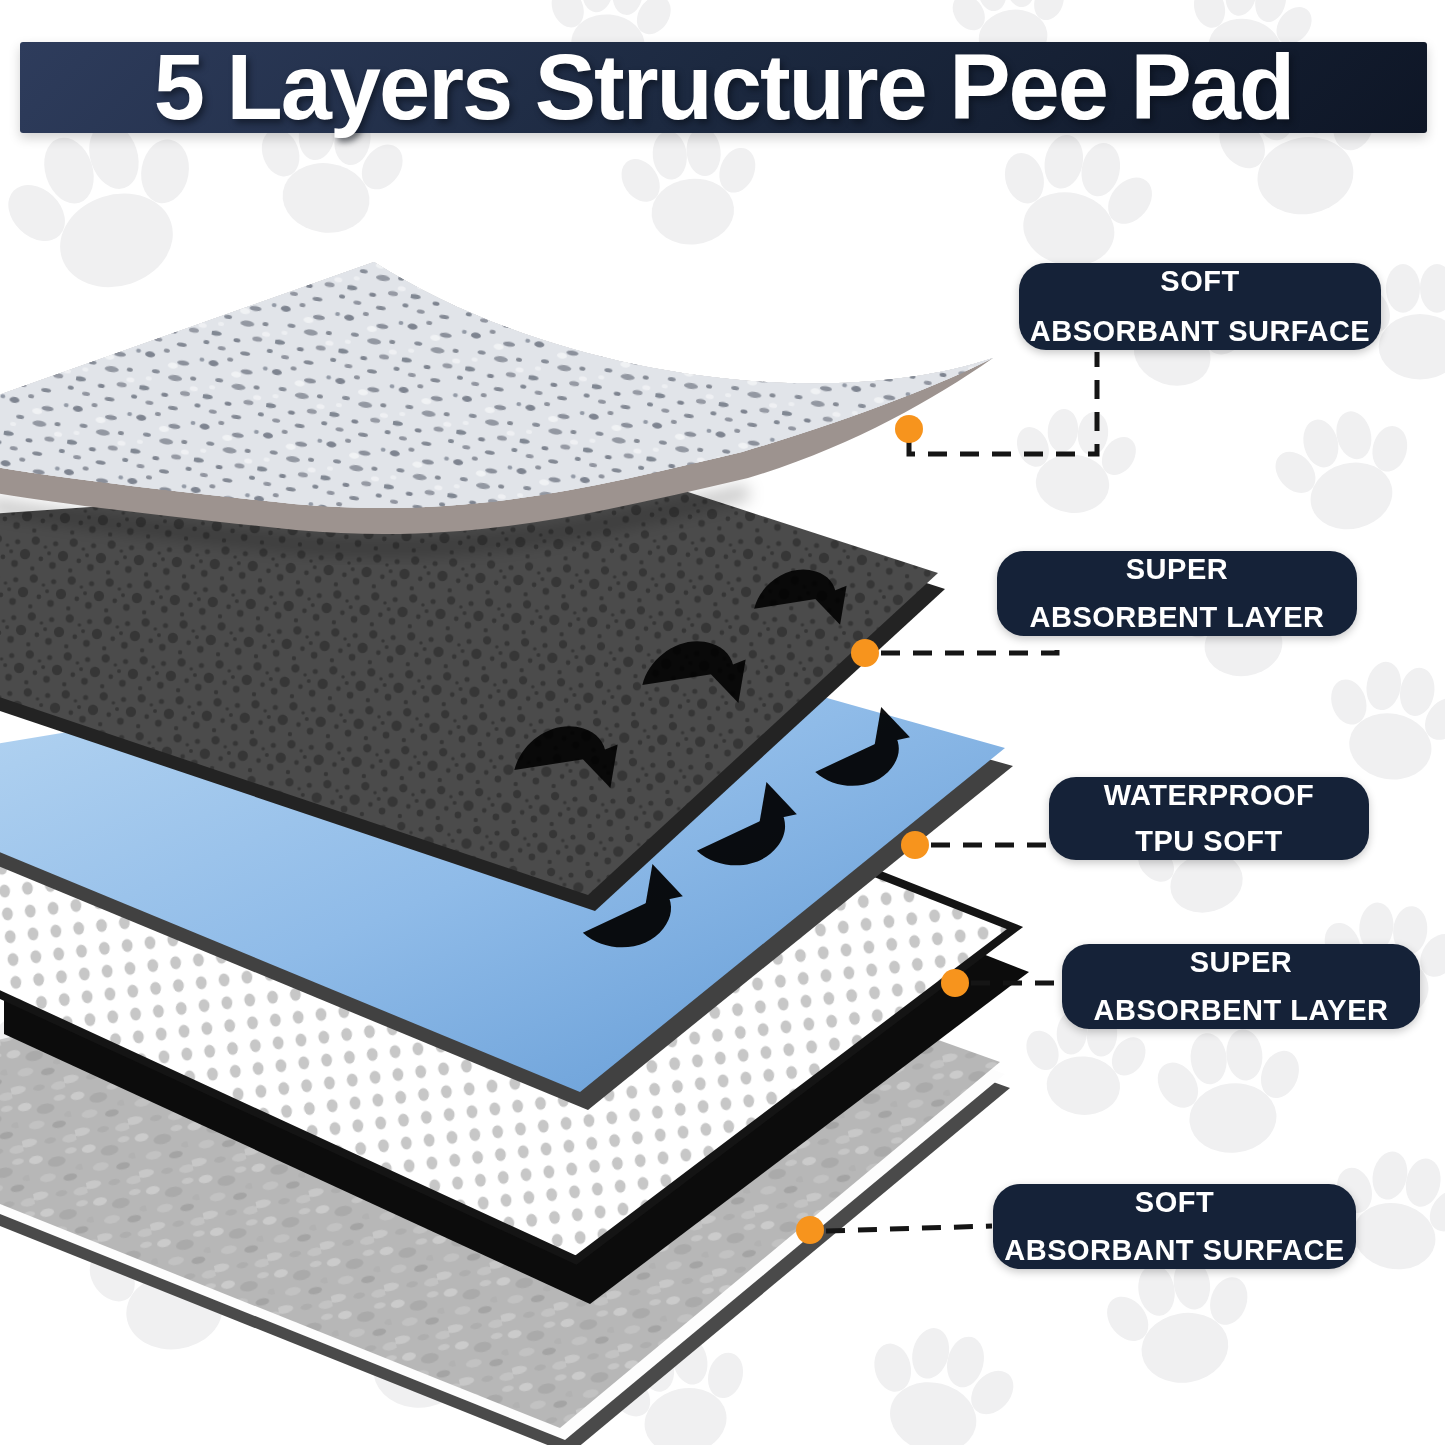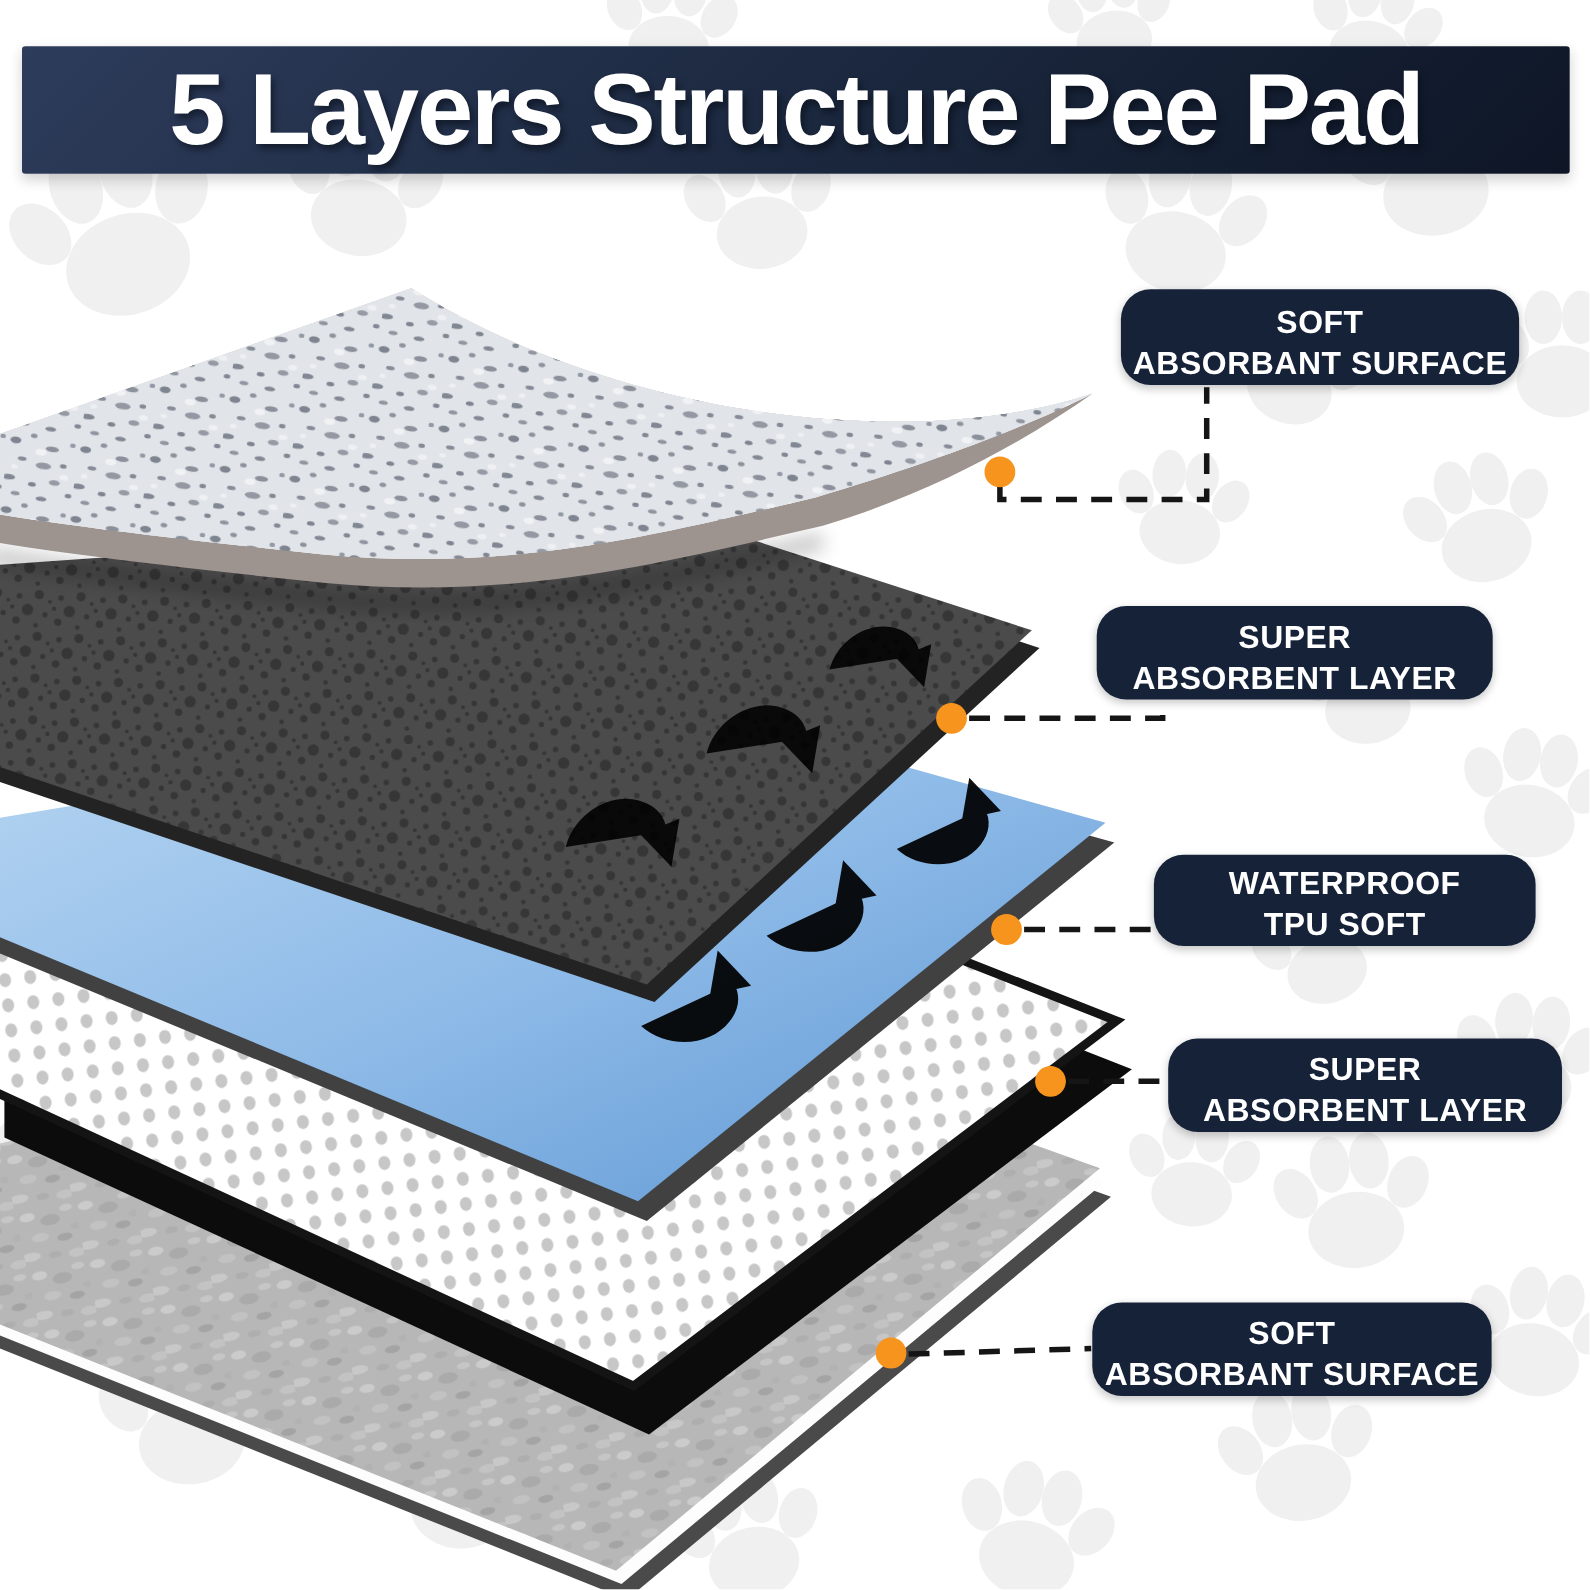--- a/index.html
+++ b/index.html
@@ -1,28 +1,28 @@
 <!DOCTYPE html>
 <html style="--accent: #f7941d; --pill: #152238; --connector: #151515; --paw: #f0f0f1; --blue1: #b7d6f2; --blue2: #5e97d3;"><head>
 <meta charset="utf-8">
 <style>
   html,body{margin:0;padding:0;width:1445px;height:1445px;background:#ffffff;overflow:hidden;
             font-family:"Liberation Sans",sans-serif;}
   #stage{position:relative;width:1445px;height:1445px;background:#fff;}
   #scene{position:absolute;left:0;top:0;width:1445px;height:1445px;}
 
-  .banner{position:absolute;left:20px;top:42px;width:1407px;height:116px;
+  .banner{position:absolute;left:20px;top:42px;width:1407px;height:91px;
           background:linear-gradient(135deg,#2e3c5c 0%,#1c2940 48%,#0e1626 100%);
           border-radius:3px;display:flex;align-items:center;justify-content:center;
           box-shadow:0 5px 12px rgba(0,0,0,.18);}
   .banner-title{color:#ffffff;font-size:92px;font-weight:700;letter-spacing:-2px;white-space:nowrap;
           text-shadow:3px 4px 6px rgba(8,12,22,.55);}
 
   .pill{position:absolute;background:var(--pill,#152238);border-radius:27px;
-        display:flex;flex-direction:column;align-items:center;justify-content:flex-end;
+        display:flex;flex-direction:column;align-items:center;justify-content:space-between;
         box-shadow:0 3px 8px rgba(0,0,0,.22);}
   .pill-line{color:#fff;font-weight:700;font-size:29px;line-height:37px;letter-spacing:.5px;
         text-align:center;white-space:nowrap;}
 
   .conn{stroke:var(--connector,#151515);stroke-width:5;stroke-dasharray:19 13;fill:none;}
   .odot{fill:var(--accent,#f7941d);}
   .paw{fill:var(--paw,#f0f0f1);}
 </style>
 </head>
 <body>
@@ -211,21 +211,21 @@
   </div>
 
   <div class="pill" style="left:1019px;top:263px;width:362px;height:87px;">
     <span class="pill-line">SOFT</span>
     <span class="pill-line">ABSORBANT SURFACE</span>
   </div>
   <div class="pill" style="left:997px;top:551px;width:360px;height:85px;">
     <span class="pill-line">SUPER</span>
     <span class="pill-line">ABSORBENT LAYER</span>
   </div>
-  <div class="pill" style="left:1049px;top:777px;width:347px;height:83px;">
+  <div class="pill" style="left:1049px;top:777px;width:320px;height:83px;">
     <span class="pill-line">WATERPROOF</span>
     <span class="pill-line">TPU SOFT</span>
   </div>
   <div class="pill" style="left:1062px;top:944px;width:358px;height:85px;">
     <span class="pill-line">SUPER</span>
     <span class="pill-line">ABSORBENT LAYER</span>
   </div>
   <div class="pill" style="left:993px;top:1184px;width:363px;height:85px;">
     <span class="pill-line">SOFT</span>
     <span class="pill-line">ABSORBANT SURFACE</span>

